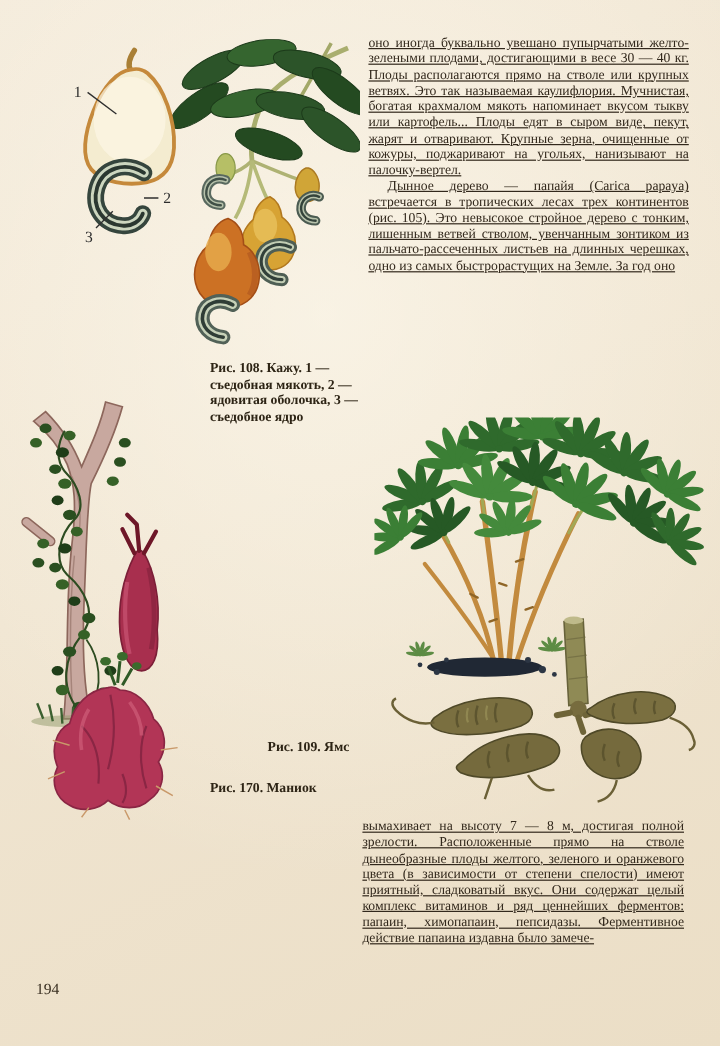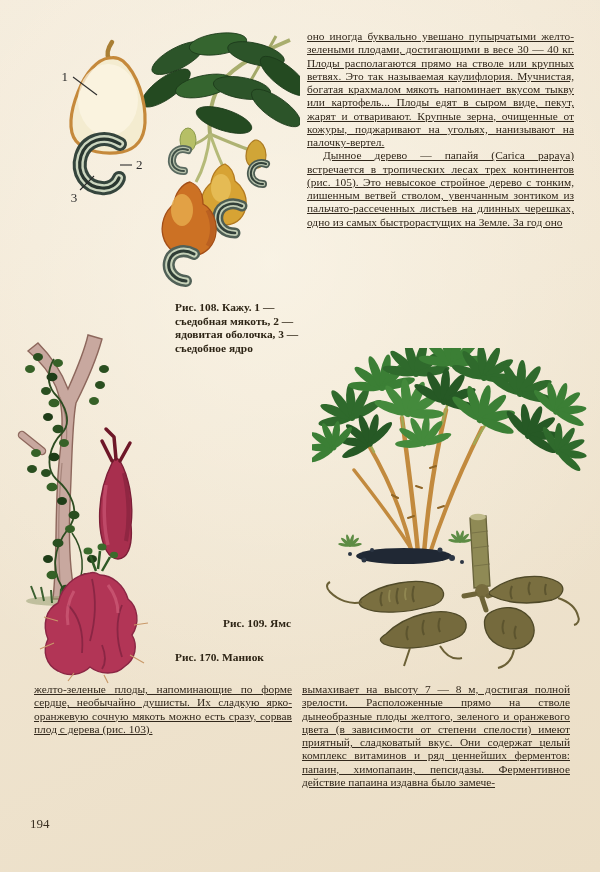--- a/index.html
+++ b/index.html
@@ -264,21 +264,20 @@
   <div class="caption" style="left:175px;top:301px;width:133px;">Рис. 108. Кажу. 1 — съедобная мякоть, 2 — ядовитая оболочка, 3 — съедобное ядро</div>
   <div class="caption" style="left:175px;top:617px;width:140px;margin-left:48px;">Рис. 109. Ямс</div>
   <div class="caption" style="left:175px;top:651px;width:140px;">Рис. 170. Маниок</div>
 
   <div class="col" style="left:307px;top:30px;width:267px;">
     <p>оно иногда буквально увешано пупырчатыми желто-зелеными плодами, достигающими в весе 30 — 40 кг. Плоды располагаются прямо на стволе или крупных ветвях. Это так называемая каулифлория. Мучнистая, богатая крахмалом мякоть напоминает вкусом тыкву или картофель... Плоды едят в сыром виде, пекут, жарят и отваривают. Крупные зерна, очищенные от кожуры, поджаривают на угольях, нанизывают на палочку-вертел.</p>
     <p class="indent">Дынное дерево — папайя (Carica papaya) встречается в тропических лесах трех континентов (рис. 105). Это невысокое стройное дерево с тонким, лишенным ветвей стволом, увенчанным зонтиком из пальчато-рассеченных листьев на длинных черешках, одно из самых быстрорастущих на Земле. За год оно</p>
   </div>
 
   <div class="col" style="left:34px;top:683px;width:258px;">
-    <p>желто-зеленые плоды, напоминающие по форме сердце, необычайно душисты. Их сладкую ярко-оранжевую сочную мякоть можно есть сразу, сорвав плод с дерева (рис. 103).</p>
   </div>
 
   <div class="col" style="left:302px;top:683px;width:268px;">
     <p>вымахивает на высоту 7 — 8 м, достигая полной зрелости. Расположенные прямо на стволе дынеобразные плоды желтого, зеленого и оранжевого цвета (в зависимости от степени спелости) имеют приятный, сладковатый вкус. Они содержат целый комплекс витаминов и ряд ценнейших ферментов: папаин, химопапаин, пепсидазы. Ферментивное действие папаина издавна было замече-</p>
   </div>
 
   <div class="pagenum">194</div>
 
 </div>
 

